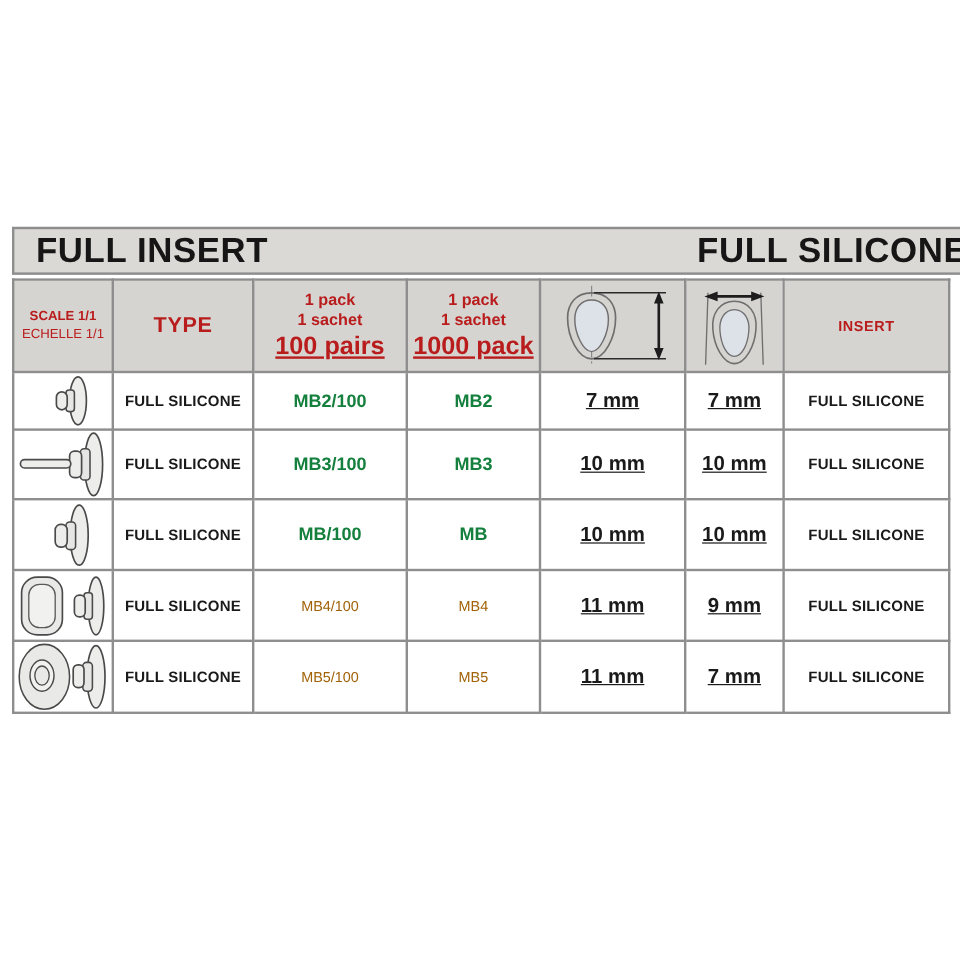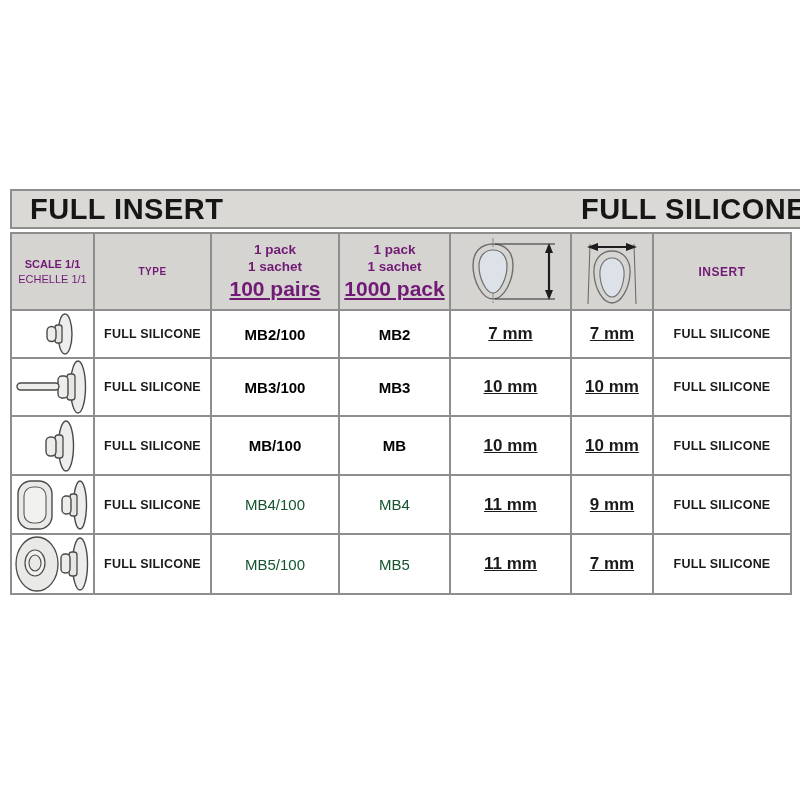--- a/index.html
+++ b/index.html
@@ -16,31 +16,31 @@
   }
   .titlebar .title{font-size:29px;font-weight:bold;letter-spacing:.5px;color:#161616;white-space:nowrap;}
   
   table.catalog{
     position:absolute;left:10px;top:232px;width:780px;
     border-collapse:collapse;table-layout:fixed;background:#ffffff;
   }
   .catalog th,.catalog td{
     border:2px solid #8e8e8e;text-align:center;vertical-align:middle;padding:0;overflow:hidden;
   }
-  .catalog th{background:#d6d4d0;color:#701a75;font-weight:bold;}
+  .catalog th{background:#d6d4d0;color:#b91c1c;font-weight:bold;}
   .hdr-scale{font-size:11px;line-height:1.35;}
   .hdr-scale .l2{font-weight:normal;}
-  .hdr-type{font-size:10px;letter-spacing:.5px;}
+  .hdr-type{font-size:18px;letter-spacing:.5px;}
   .hdr-pack{font-size:13.5px;line-height:1.3;}
   .hdr-pack .big{font-size:21px;line-height:1.25;text-decoration:underline;}
   .hdr-insert{font-size:12px;letter-spacing:.5px;}
   .cell-type,.cell-insert{font-size:12.5px;font-weight:bold;letter-spacing:.2px;}
   .cell-mm{font-size:17px;font-weight:bold;text-decoration:underline;}
-  .cell-code{font-size:15px;font-weight:bold;color:#000000;}
-  tr.thin-code .cell-code{font-weight:normal;font-size:15px;color:#14532d;}
+  .cell-code{font-size:15px;font-weight:bold;color:#15803d;}
+  tr.thin-code .cell-code{font-weight:normal;font-size:12px;color:#a16207;}
   .imgwrap{display:flex;align-items:center;justify-content:center;height:100%;}
   svg{display:block;}
 </style>
 </head>
 <body>
 
 <div class="page">
 
   <div class="titlebar">
     <span class="title">FULL INSERT</span>

